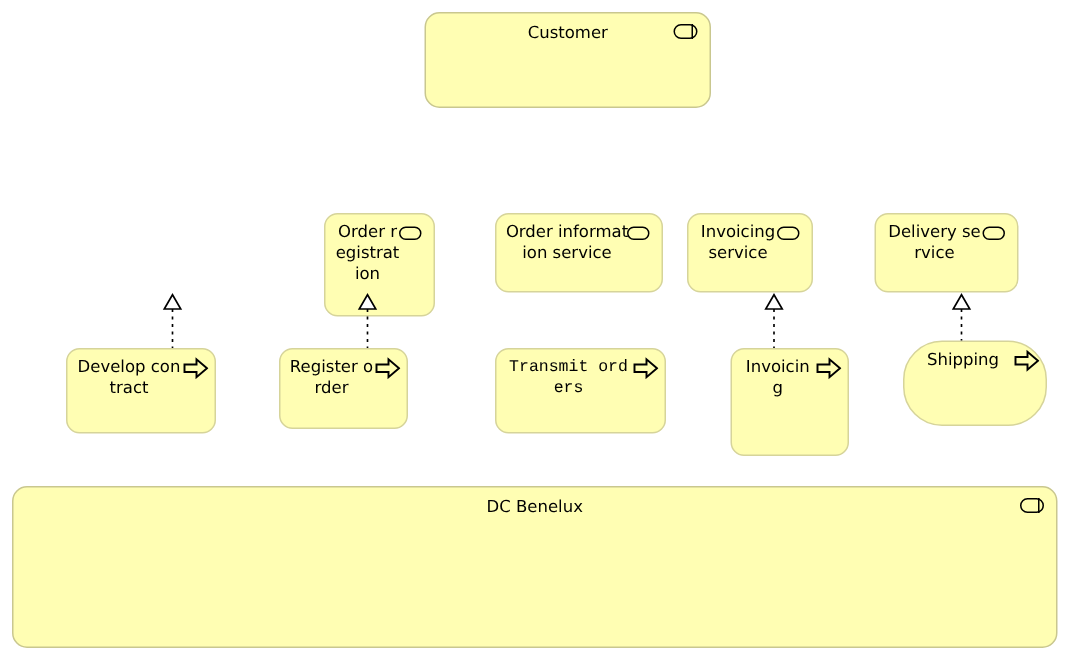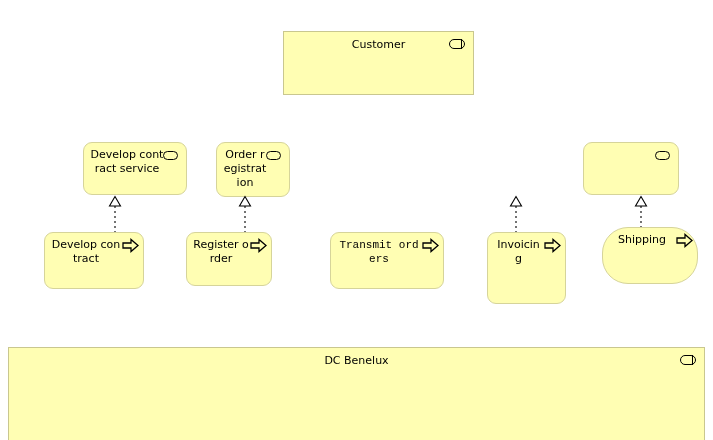--- a/index.html
+++ b/index.html
@@ -23,21 +23,21 @@
 
   
   .node {
     position: absolute;
     box-sizing: border-box;
     background: #fffeb3;
     border: 1px solid #d6d49a;
     overflow: hidden;
   }
   .node.rounded { border-radius: 9px; }
-  .node.square  { border-radius: 0px; border-color: #c9c78f; margin-top: 23px; }
+  .node.square  { border-radius: 10px; border-color: #c9c78f; }
 
   .node .label {
     position: absolute;
     left: 6px;
     right: 22px;
     top: 5px;
     text-align: center;
     font-size: 11px;
     line-height: 14px;
     color: #000000;
@@ -102,29 +102,34 @@
 
 <div id="canvas">
     <div class="node square container" style="left: 283px; top: 8px; width: 191px; height: 64px;">
       <div class="label">Customer</div>
       <span class="icon icon-role"></span>
     </div>
     <div class="node square container" style="left: 8px; top: 324px; width: 697px; height: 108px; padding-left: 20px;">
       <div class="label">DC Benelux</div>
       <span class="icon icon-role"></span>
     </div>
-    <div class="node rounded" style="left: 83px; top: 142px; width: 104px; height: 53px;">
-      <div class="label">Develop contract service</div>
-      <span class="icon icon-service"></span>
-    </div>
-    <div class="node rounded" style="left: 216px; top: 142px; width: 74px; height: 55px;">
+    <div class="node rounded" style="left: 216px; top: 142px; width: 74px; height: 69px;">
       <div class="label">Order registration</div>
       <span class="icon icon-service"></span>
     </div>
+    <div class="node rounded" style="left: 330px; top: 142px; width: 112px; height: 53px;">
+      <div class="label">Order information service</div>
+      <span class="icon icon-service"></span>
+    </div>
+    <div class="node rounded" style="left: 458px; top: 142px; width: 84px; height: 53px;">
+      <div class="label">Invoicing service</div>
+      <span class="icon icon-service"></span>
+    </div>
     <div class="node rounded" style="left: 583px; top: 142px; width: 96px; height: 53px;">
+      <div class="label">Delivery service</div>
       <span class="icon icon-service"></span>
     </div>
     <div class="node rounded" style="left: 44px; top: 232px; width: 100px; height: 57px;">
       <div class="label">Develop contract</div>
       <span class="icon icon-process">
         <svg width="17" height="15" viewBox="0 0 17 15">
           <path d="M1 5 L9 5 L9 1.5 L16 7.5 L9 13.5 L9 10 L1 10 Z" fill="none" stroke="#000" stroke-width="1.3" stroke-linejoin="miter"></path>
         </svg>
       </span>
     </div>

